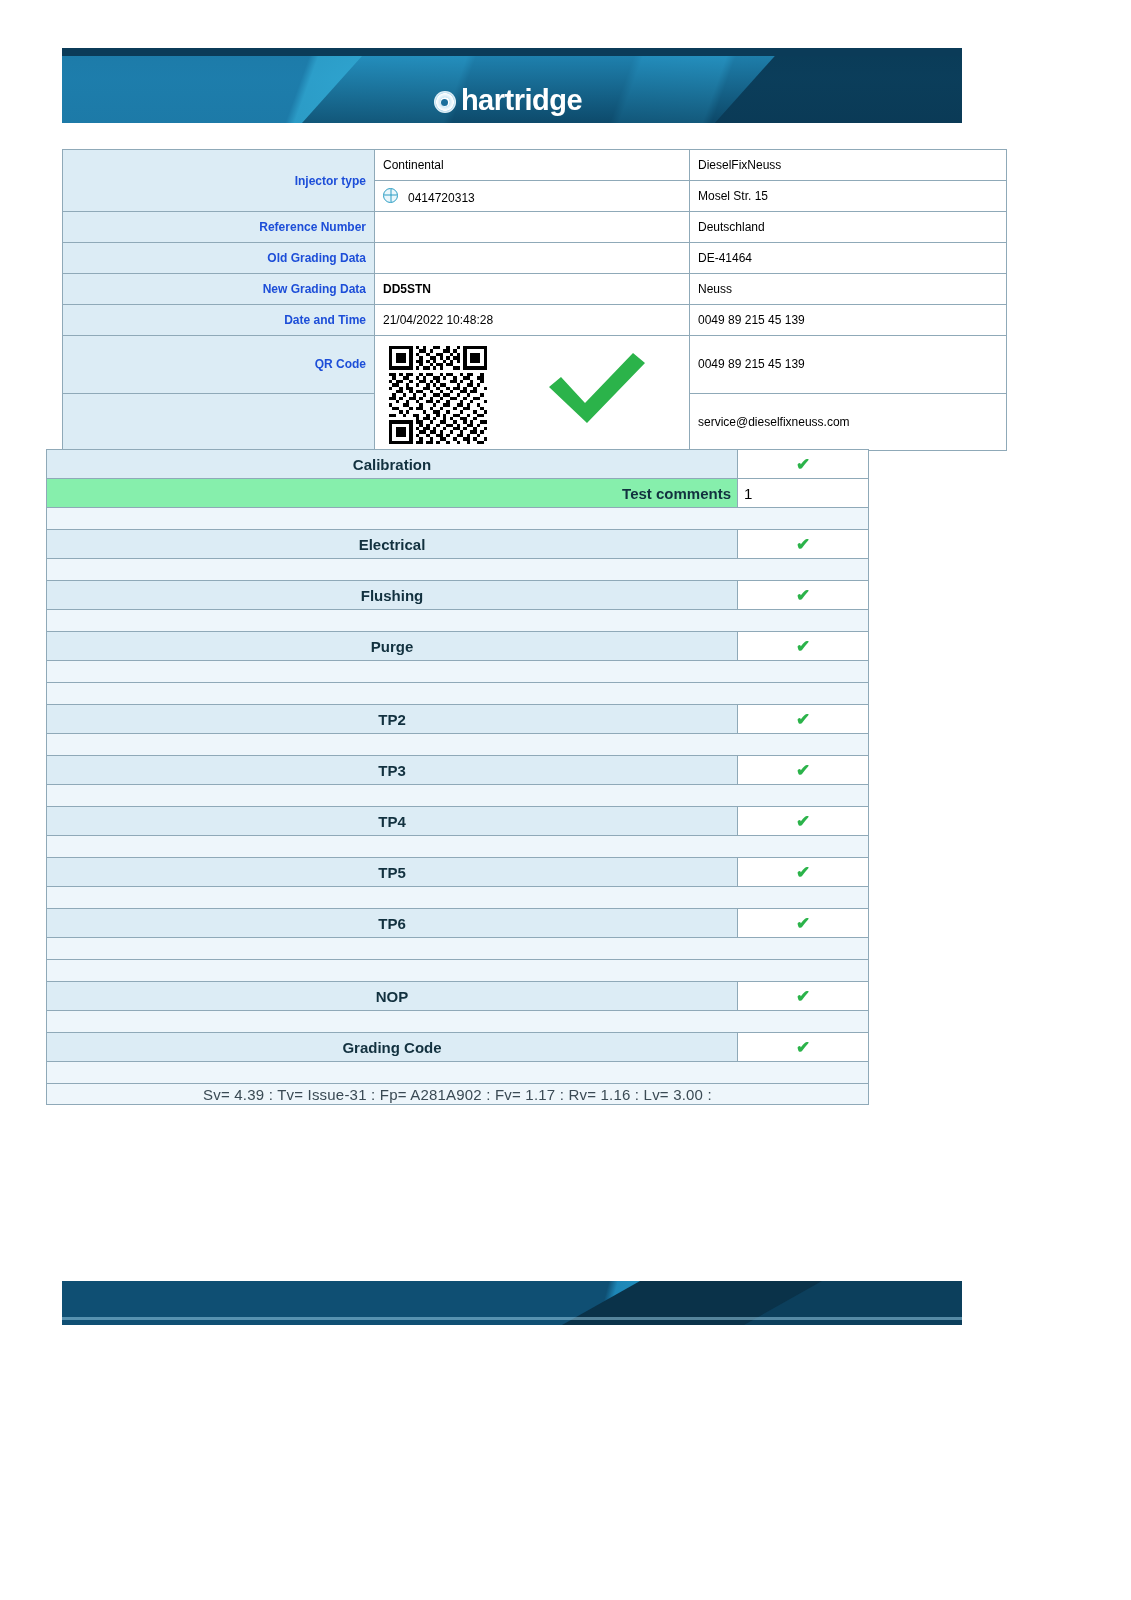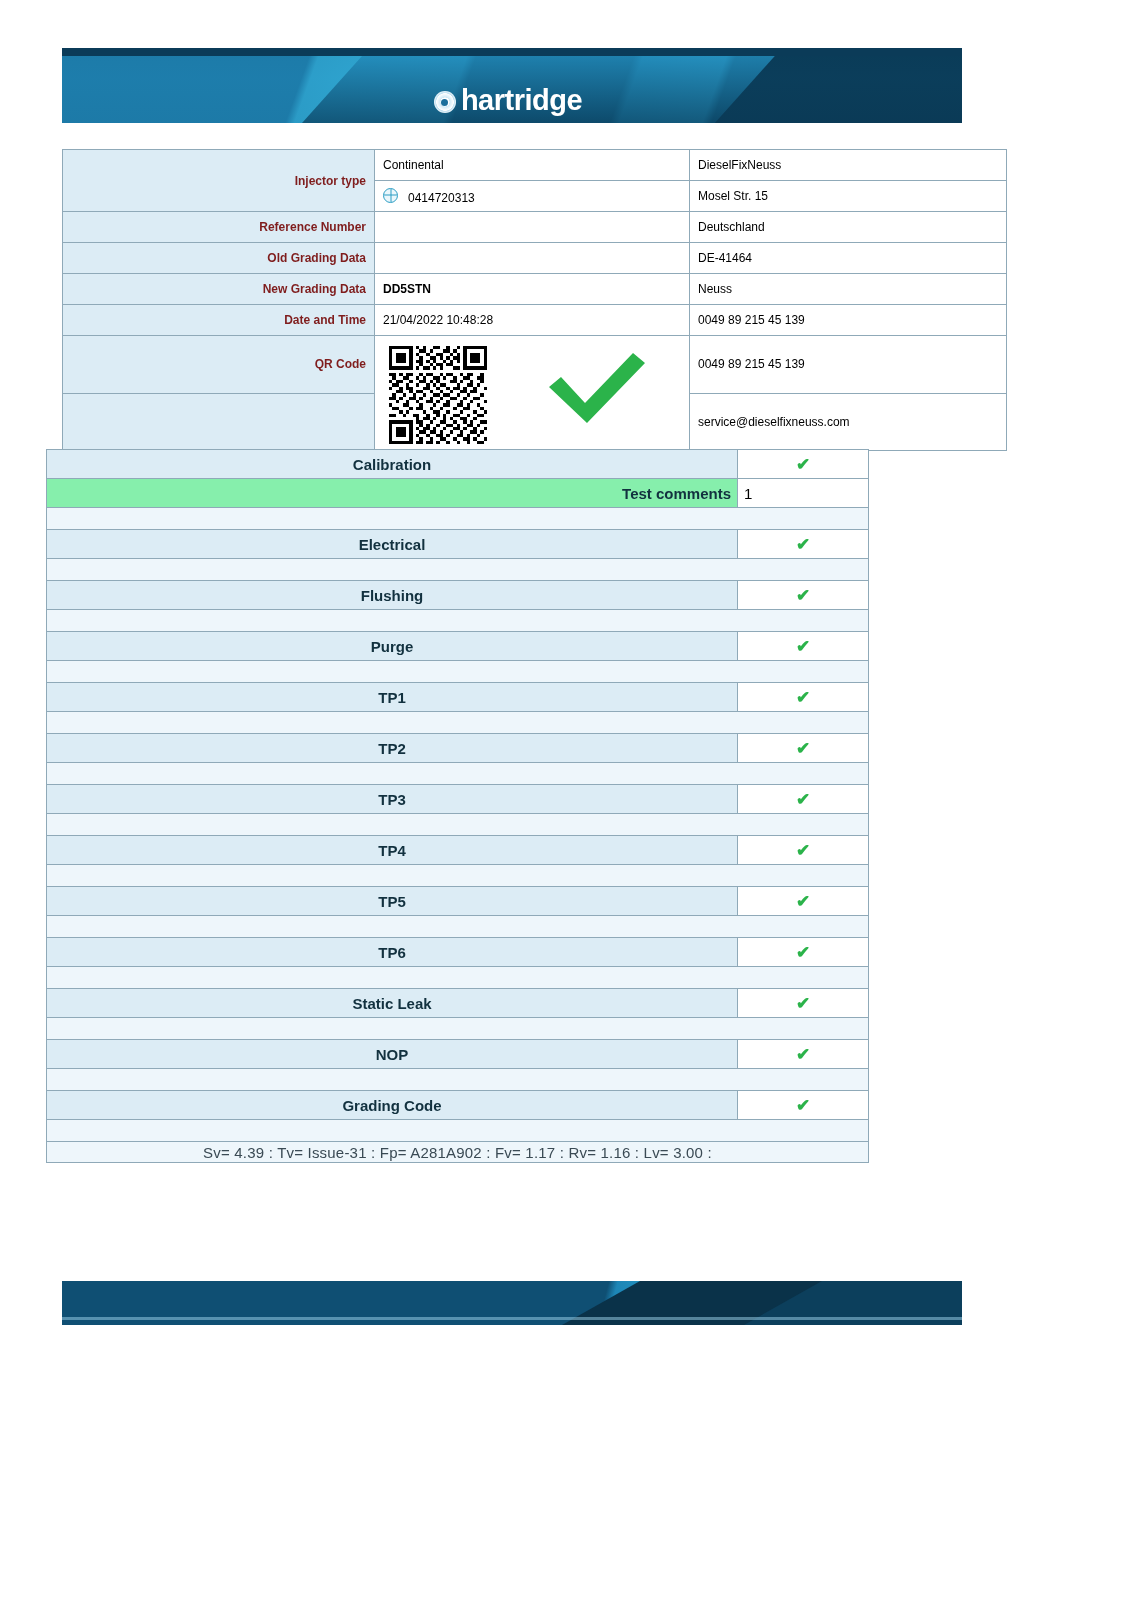--- a/index.html
+++ b/index.html
@@ -131,21 +131,21 @@
     border: 1px solid #8fa9b8;
     height: 28px;
     font-size: 12px;
     padding: 1px 8px;
     vertical-align: middle;
   }
   .lbl {
     background: #dcecf5;
     text-align: right;
     font-weight: bold;
-    color: #7f1d1d;
+    color: #1d4ed8;
     width: 295px;
   }
   .lbl-plain {
     background: #dcecf5;
   }
   .val {
     background: #ffffff;
     width: 298px;
   }
   .addr {
@@ -573,24 +573,20 @@
         </tr>
 
     <tr>
       <td class="sec-title">Purge</td>
       <td class="sec-status"><span class="tick-small">✔</span></td>
     </tr>
     <tr class="spacer">
           <td colspan="2"></td>
         </tr>
 
-    <tr>
-      <td class="sec-title">TP1</td>
-      <td class="sec-status"><span class="tick-small">✔</span></td>
-    </tr>
     <tr class="spacer">
           <td colspan="2"></td>
         </tr>
 
     <tr>
       <td class="sec-title">TP2</td>
       <td class="sec-status"><span class="tick-small">✔</span></td>
     </tr>
     <tr class="spacer">
           <td colspan="2"></td>
@@ -621,24 +617,20 @@
         </tr>
 
     <tr>
       <td class="sec-title">TP6</td>
       <td class="sec-status"><span class="tick-small">✔</span></td>
     </tr>
     <tr class="spacer">
           <td colspan="2"></td>
         </tr>
 
-    <tr>
-      <td class="sec-title">Static Leak</td>
-      <td class="sec-status"><span class="tick-small">✔</span></td>
-    </tr>
     <tr class="spacer">
           <td colspan="2"></td>
         </tr>
 
     <tr>
       <td class="sec-title">NOP</td>
       <td class="sec-status"><span class="tick-small">✔</span></td>
     </tr>
     <tr class="spacer">
           <td colspan="2"></td>

